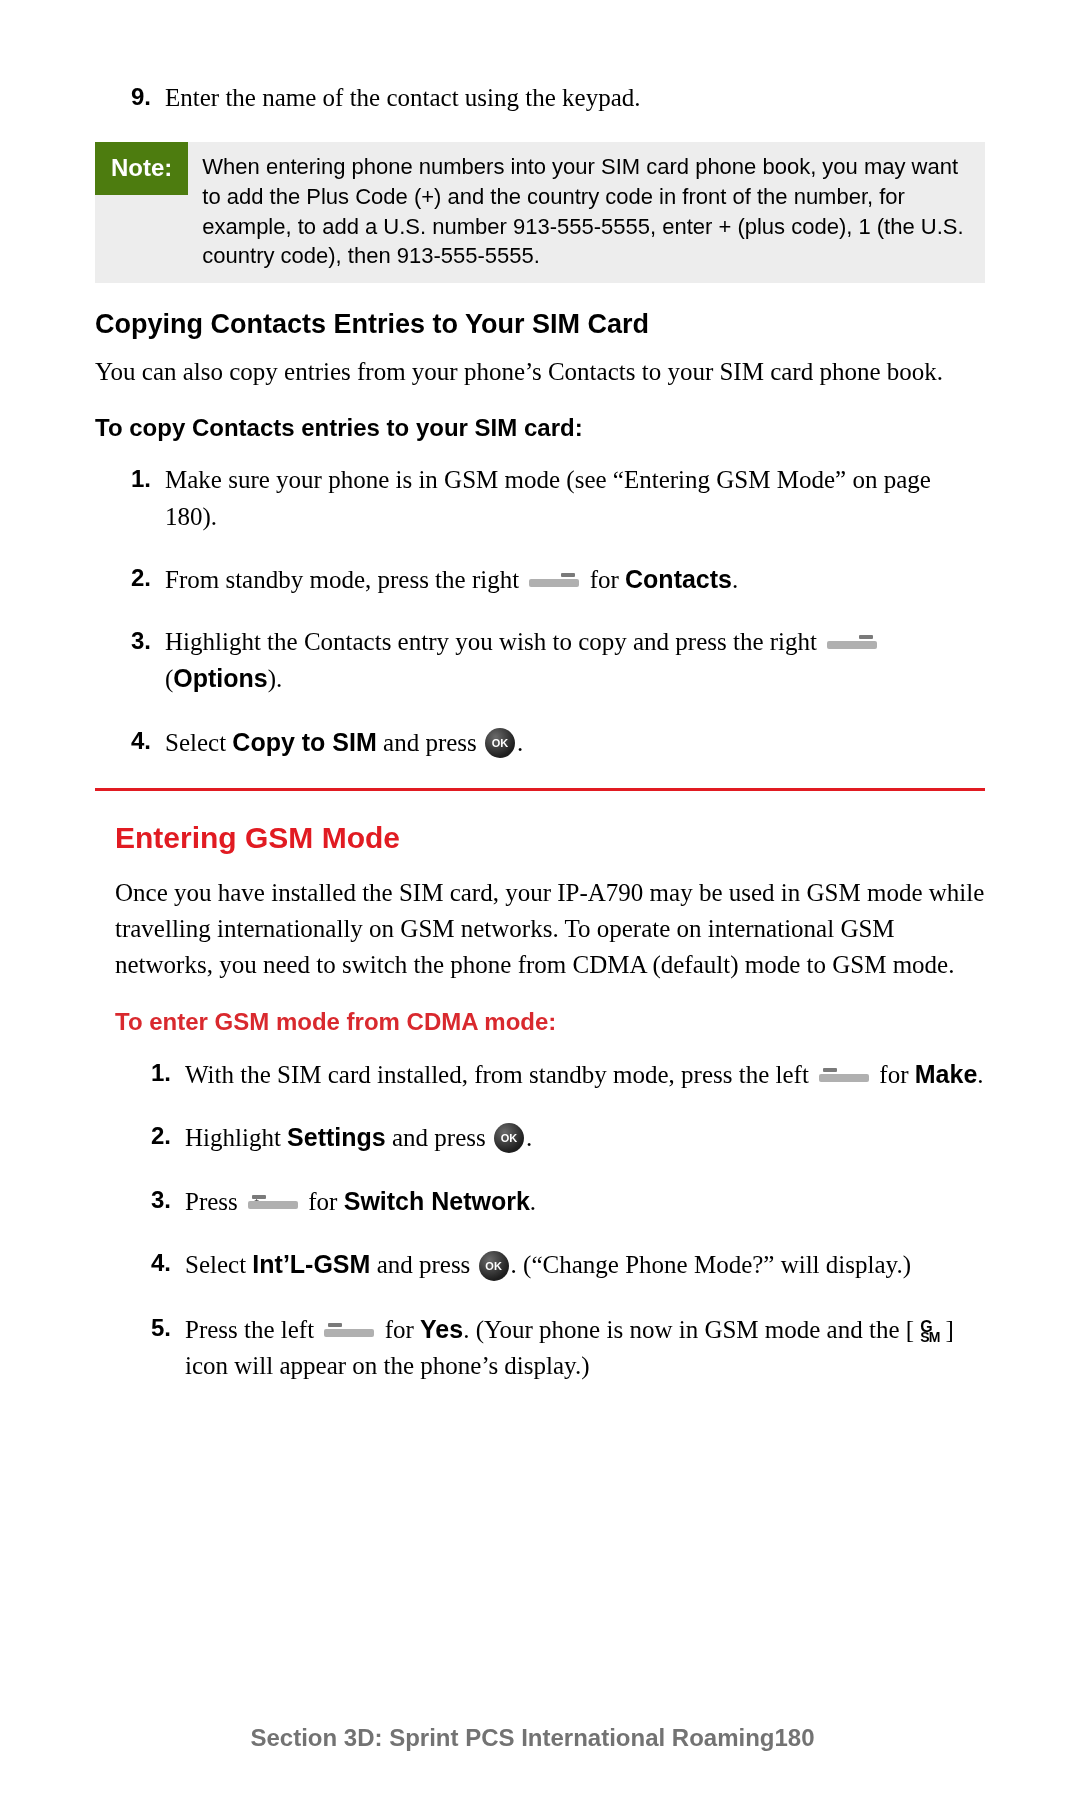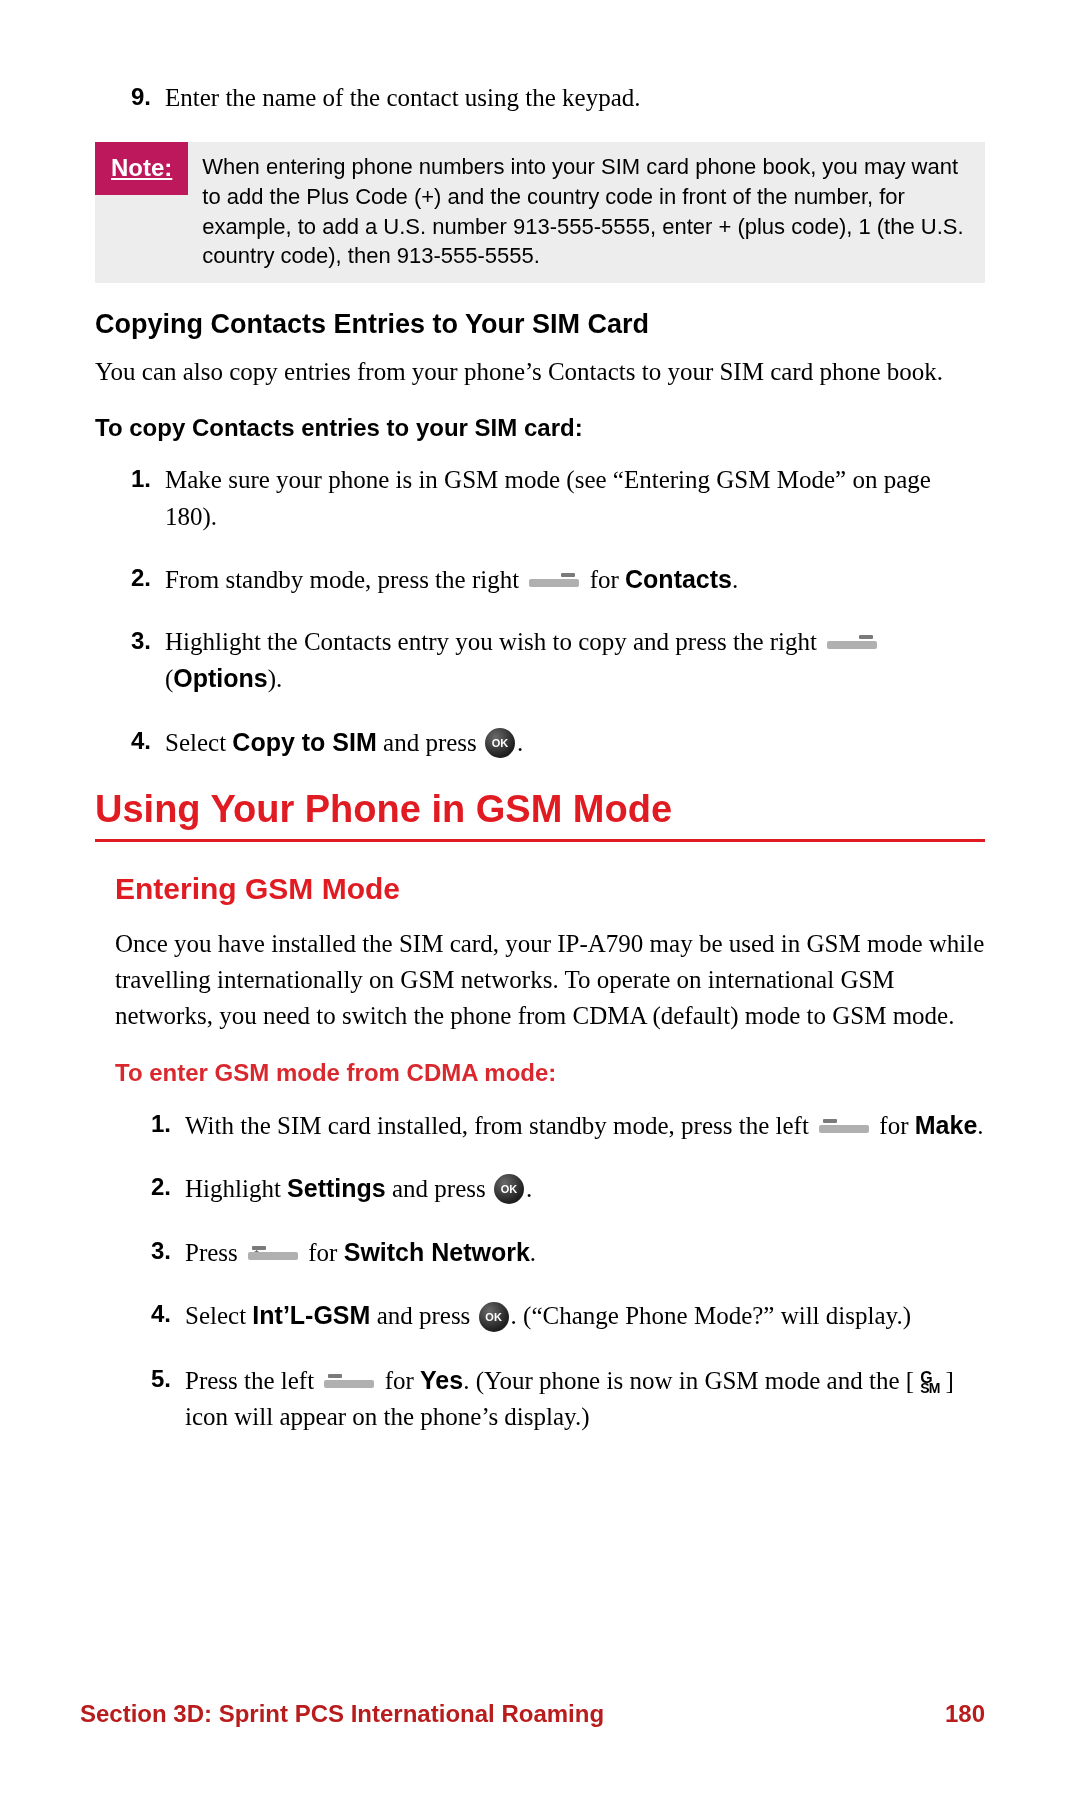--- a/index.html
+++ b/index.html
@@ -95,28 +95,27 @@
   }
   .note-box {
     display: flex;
     background: #ededed;
     font-family: Arial, Helvetica, sans-serif;
     font-size: 22px;
     line-height: 1.35;
     margin: 4px 0 26px 0;
   }
   .note-tab {
-    background: #be185d;
+    background: #4d7c0f;
     color: #fff;
     font-weight: 700;
     padding: 10px 16px;
     flex: 0 0 auto;
     height: fit-content;
     font-size: 24px;
-    text-decoration: underline;
   }
   .note-text {
     padding: 10px 18px 12px 14px;
   }
   .h3 {
     font-family: Arial, Helvetica, sans-serif;
     font-weight: 700;
     font-size: 27px;
     margin: 10px 0 14px 0;
   }
@@ -157,27 +156,27 @@
     font-weight:700;
     font-size:20px;
     line-height:0.8;
     vertical-align:middle;
     letter-spacing:-1px;
   }
   .gsm-glyph .g { display:block; font-size:16px; }
   .gsm-glyph .sm { display:block; font-size:14px; margin-top:-2px; }
   .footer {
     position: absolute;
-    left: 80px; right: 95px; bottom: 72px;
+    left: 80px; right: 95px; bottom: 48px;
     display: flex;
-    justify-content: space-between;
-    font-family: Arial, Helvetica, sans-serif;
-    font-weight: 700;
-    font-size: 24px;
-    color: #b91c1c;
+    justify-content: center;
+    font-family: Arial, Helvetica, sans-serif;
+    font-weight: 700;
+    font-size: 24px;
+    color: #737373;
   }
 </style>
 </head>
 <body>
 
 <div class="page">
 
   <ol class="steps">
       <li><span class="num">9.</span>Enter the name of the contact using the keypad.</li>
     </ol>
@@ -190,21 +189,20 @@
   <div class="h3">Copying Contacts Entries to Your SIM Card</div>
   <p class="body-p">You can also copy entries from your phone’s Contacts to your SIM card phone book.</p>
   <div class="lead-sans">To copy Contacts entries to your SIM card:</div>
   <ol class="steps">
       <li><span class="num">1.</span>Make sure your phone is in GSM mode (see “Entering GSM Mode” on page 180).</li>
       <li><span class="num">2.</span>From standby mode, press the right <span class="softkey-icon right"></span> for <span class="bold-sans">Contacts</span>.</li>
       <li><span class="num">3.</span>Highlight the Contacts entry you wish to copy and press the right <span class="softkey-icon right"></span> (<span class="bold-sans">Options</span>).</li>
       <li><span class="num">4.</span>Select <span class="bold-sans">Copy to SIM</span> and press <span class="ok-icon">OK</span>.</li>
     </ol>
 
-  <div class="h1-red">Using Your Phone in GSM Mode</div>
   <hr class="red-rule">
   <div class="h2-red">Entering GSM Mode</div>
   <p class="body-p" style="margin-left:20px">Once you have installed the SIM card, your IP-A790 may be used in GSM mode while travelling internationally on GSM networks. To operate on international GSM networks, you need to switch the phone from CDMA (default) mode to GSM mode.</p>
   <div class="lead-sans red" style="margin-left:20px">To enter GSM mode from CDMA mode:</div>
   <ol class="steps" style="margin-left:20px">
       <li><span class="num">1.</span>With the SIM card installed, from standby mode, press the left <span class="softkey-icon left"></span> for <span class="bold-sans">Make</span>.</li>
       <li><span class="num">2.</span>Highlight <span class="bold-sans">Settings</span> and press <span class="ok-icon">OK</span>.</li>
       <li><span class="num">3.</span>Press <span class="softkey-icon num1"><span class="num-label">1</span></span> for <span class="bold-sans">Switch Network</span>.</li>
       <li><span class="num">4.</span>Select <span class="bold-sans">Int’L-GSM</span> and press <span class="ok-icon">OK</span>. (“Change Phone Mode?” will display.)</li>
       <li><span class="num">5.</span>Press the left <span class="softkey-icon left"></span> for <span class="bold-sans">Yes</span>. (Your phone is now in GSM mode and the [ <span class="gsm-glyph"><span class="g">G</span><span class="sm">SM</span></span> ] icon will appear on the phone’s display.)</li>

